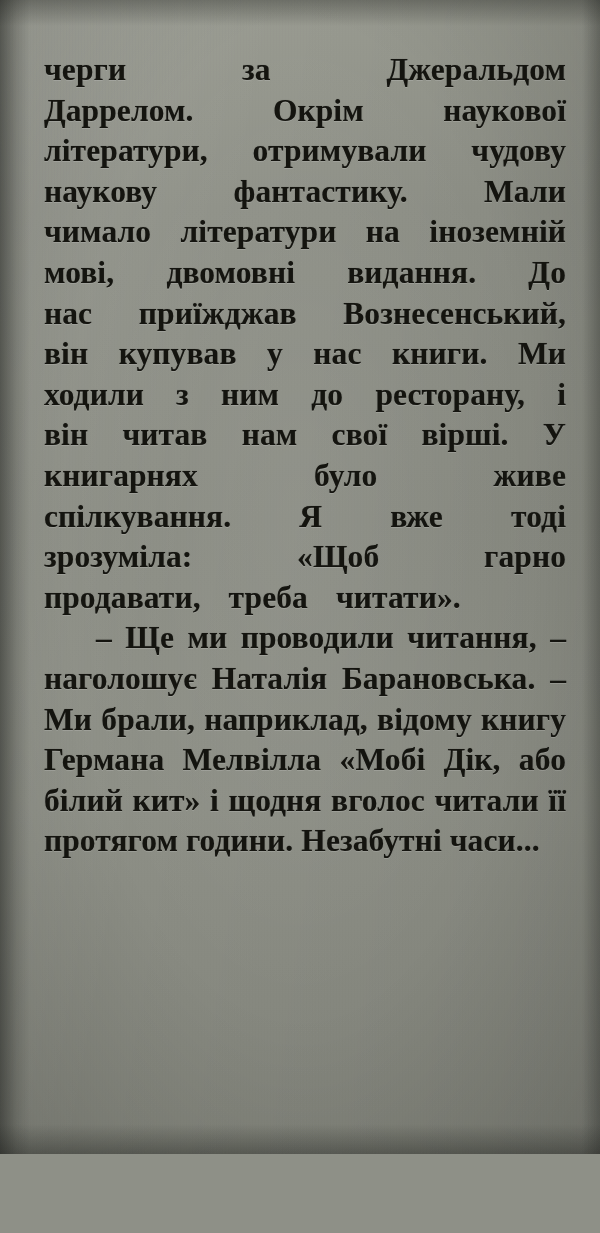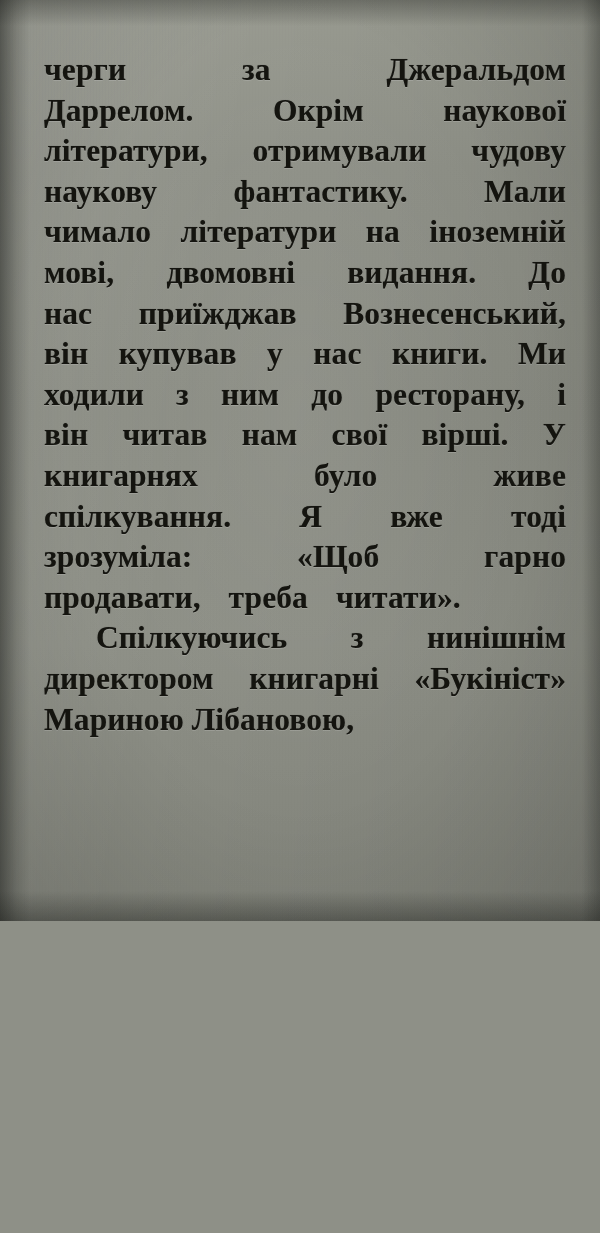--- a/index.html
+++ b/index.html
@@ -3,21 +3,21 @@
 <meta charset="utf-8">
 <style>
   html, body {
     margin: 0;
     padding: 0;
     background: #8e9087;
   }
   #page {
     position: relative;
     width: 600px;
-    height: 921px;
+    height: 1154px;
     overflow: hidden;
     background: #5eead4;
   }
   
   #paper-bg {
     position: absolute;
     inset: 0;
     background:
       linear-gradient(100deg, rgba(255,255,255,0.10) 0%, rgba(255,255,255,0.00) 35%, rgba(0,0,0,0.05) 100%),
       linear-gradient(180deg, #9a9c92 0%, #8f9188 18%, #8a8c83 45%, #8e9087 70%, #85877e 100%);
@@ -94,15 +94,15 @@
   <div id="paper-bg"></div>
   <div id="grain"></div>
   <div id="left-edge"></div>
   <div id="right-edge"></div>
   <div id="top-edge"></div>
   <div id="bottom-edge"></div>
   <div id="vignette"></div>
 
   <div id="column">
     <p class="no-indent wide-first">черги за Джеральдом Даррелом. Окрім наукової літератури, отримували чудову наукову фантастику. Мали чимало літератури на іноземній мові, двомовні видання. До нас приїжджав Вознесенський, він купував у нас книги. Ми ходили з ним до ресторану, і він читав нам свої вірші. У книгарнях було живе спілкування. Я вже тоді зрозуміла: «Щоб гарно продавати, треба читати».</p>
-    <p>Спілкуючись з нинішнім директором книгарні «Букініст» Мариною Лібановою,</p>
+    <p>– Ще ми проводили читання, – наголошує Наталія Барановська. – Ми брали, наприклад, відому книгу Германа Мелвілла «Мобі Дік, або білий кит» і щодня вголос читали її протягом години. Незабутні часи...</p>
   </div>
 </div>
 
 </body></html>

